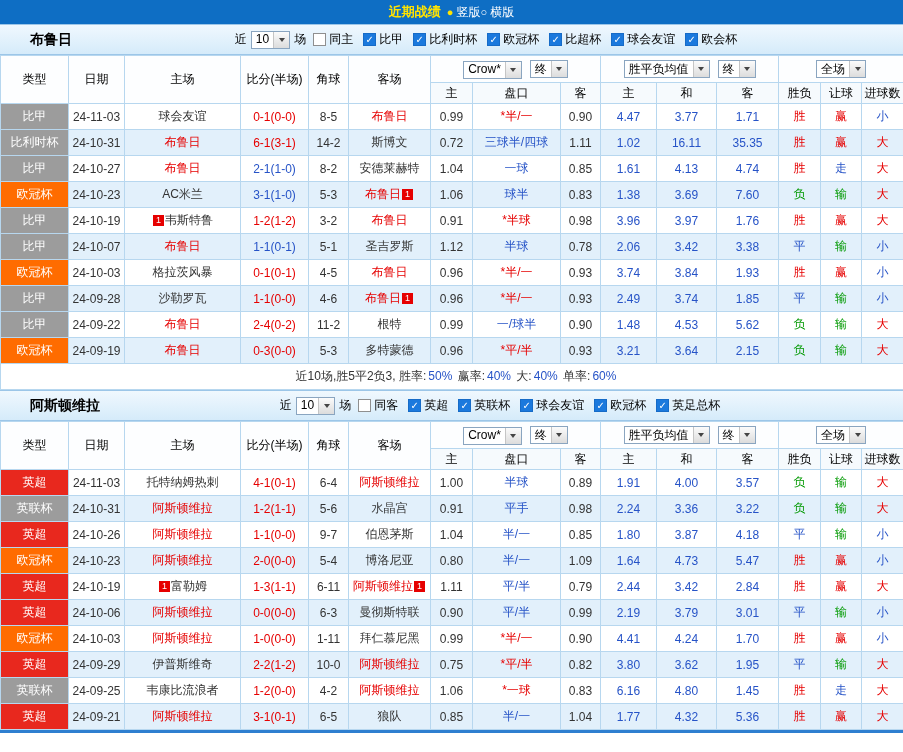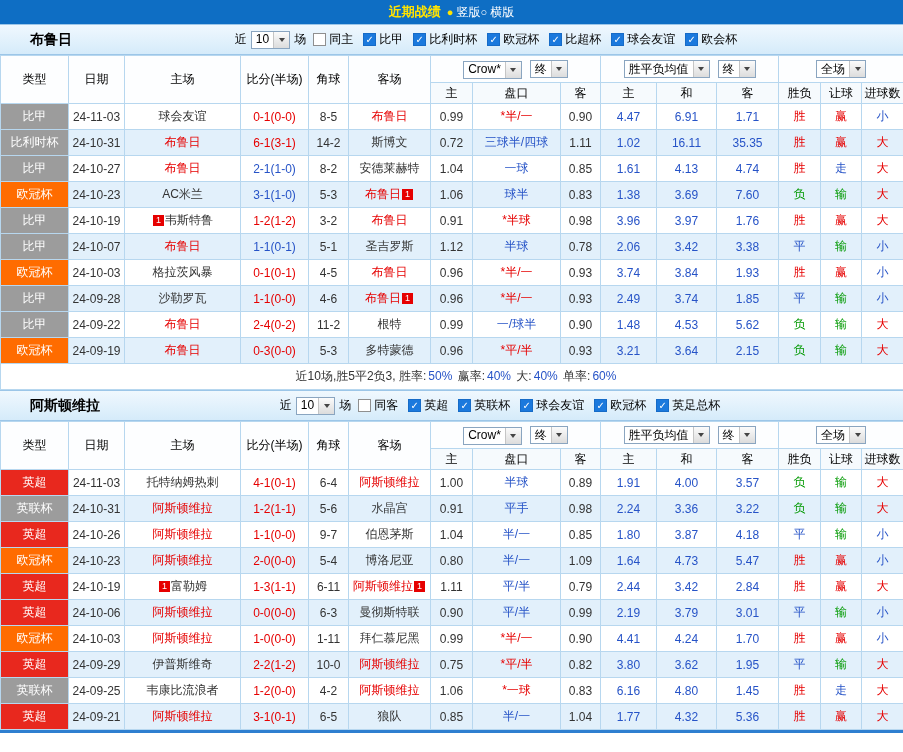--- a/index.html
+++ b/index.html
@@ -217,21 +217,21 @@
             <td class="t-gray">比甲</td>
             <td>24-11-03</td>
             <td><span class="team-link">球会友谊</span></td>
             <td class="c-red">0-1(0-0)</td>
             <td>8-5</td>
             <td><span class="team-link team-red">布鲁日</span></td>
             <td>0.99</td>
             <td class="c-red">*半/一</td>
             <td>0.90</td>
             <td class="c-blue">4.47</td>
-            <td class="c-blue">6.91</td>
+            <td class="c-blue">3.77</td>
             <td class="c-blue">1.71</td>
             <td class="c-red">胜</td>
             <td class="c-red">赢</td>
             <td class="c-blue">小</td>
           </tr>
           <tr class="alt">
             <td class="t-gray">比利时杯</td>
             <td>24-10-31</td>
             <td><span class="team-link team-red">布鲁日</span></td>
             <td class="c-red">6-1(3-1)</td>

